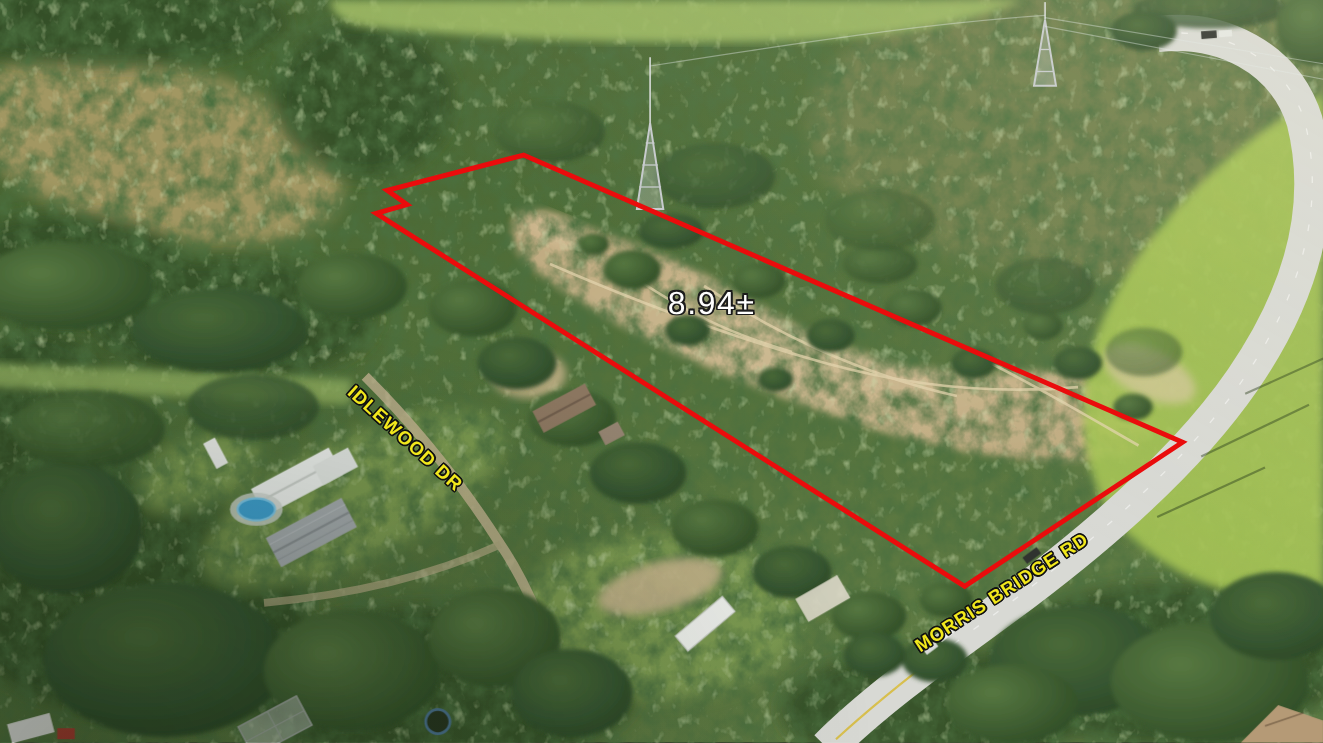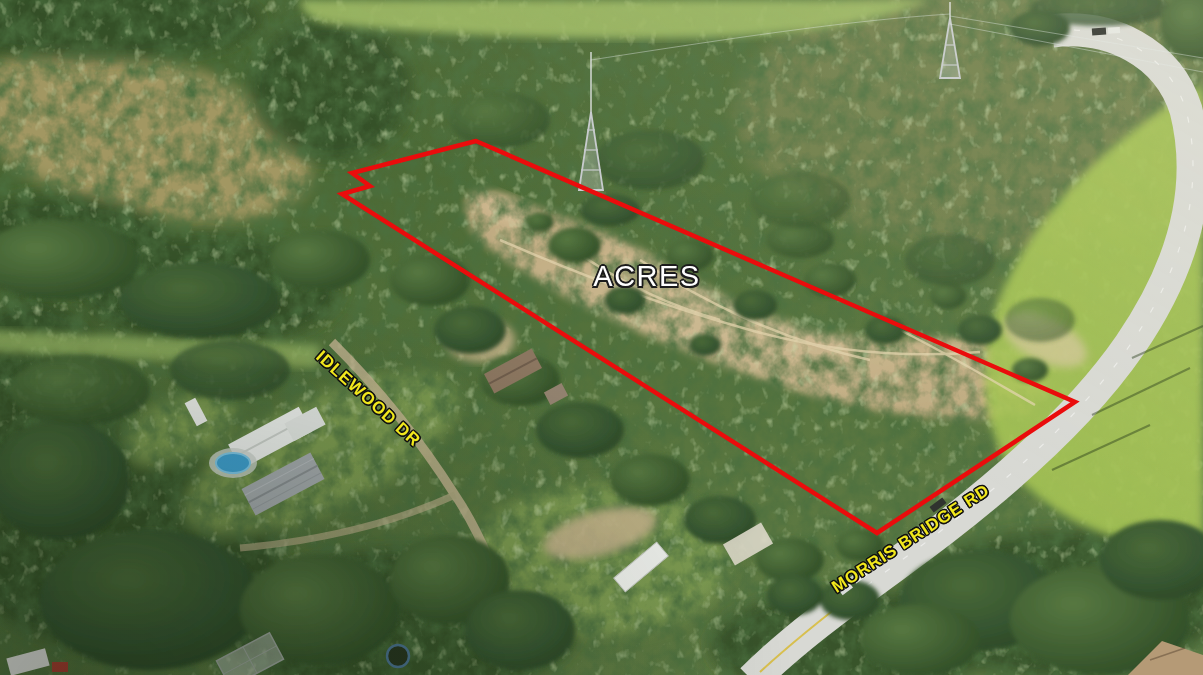--- a/index.html
+++ b/index.html
@@ -266,19 +266,19 @@
 
     <rect width="1203" height="675" fill="url(#lightG)"></rect>
     <rect width="1203" height="675" fill="url(#vigG)"></rect>
   </svg>
 
   <svg class="overlay-svg" width="1203" height="675" viewBox="0 0 1203 675">
     <polygon fill="none" stroke-linejoin="miter" points="476,141 352,173 370,186 342,194 877,533 1075,402" stroke="#ea0c0c" stroke-width="4.5"></polygon>
   </svg>
 
   <div class="acreage">
-    <div>ACRES</div>
+    <div>8.94±</div>
   </div>
 
   <div class="street-label" id="idlewood">IDLEWOOD DR</div>
   <div class="street-label" id="morris">MORRIS BRIDGE RD</div>
 
 </div>
 
 </body></html>

